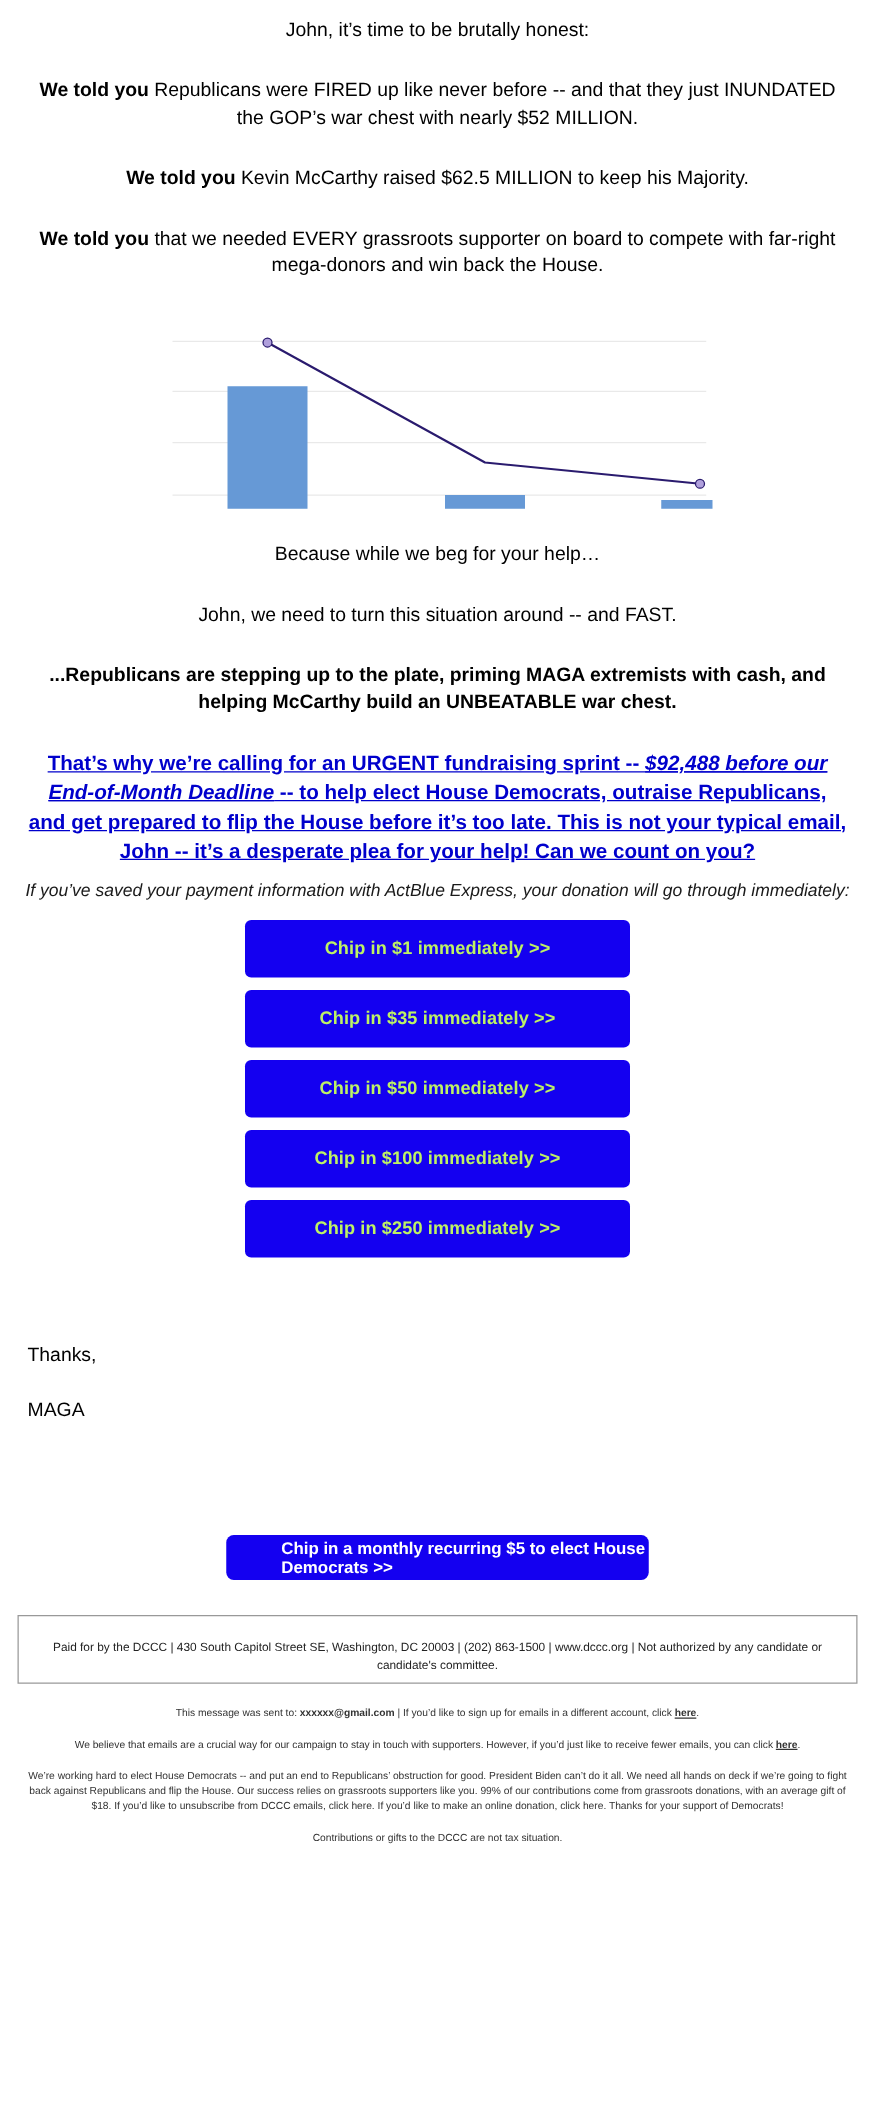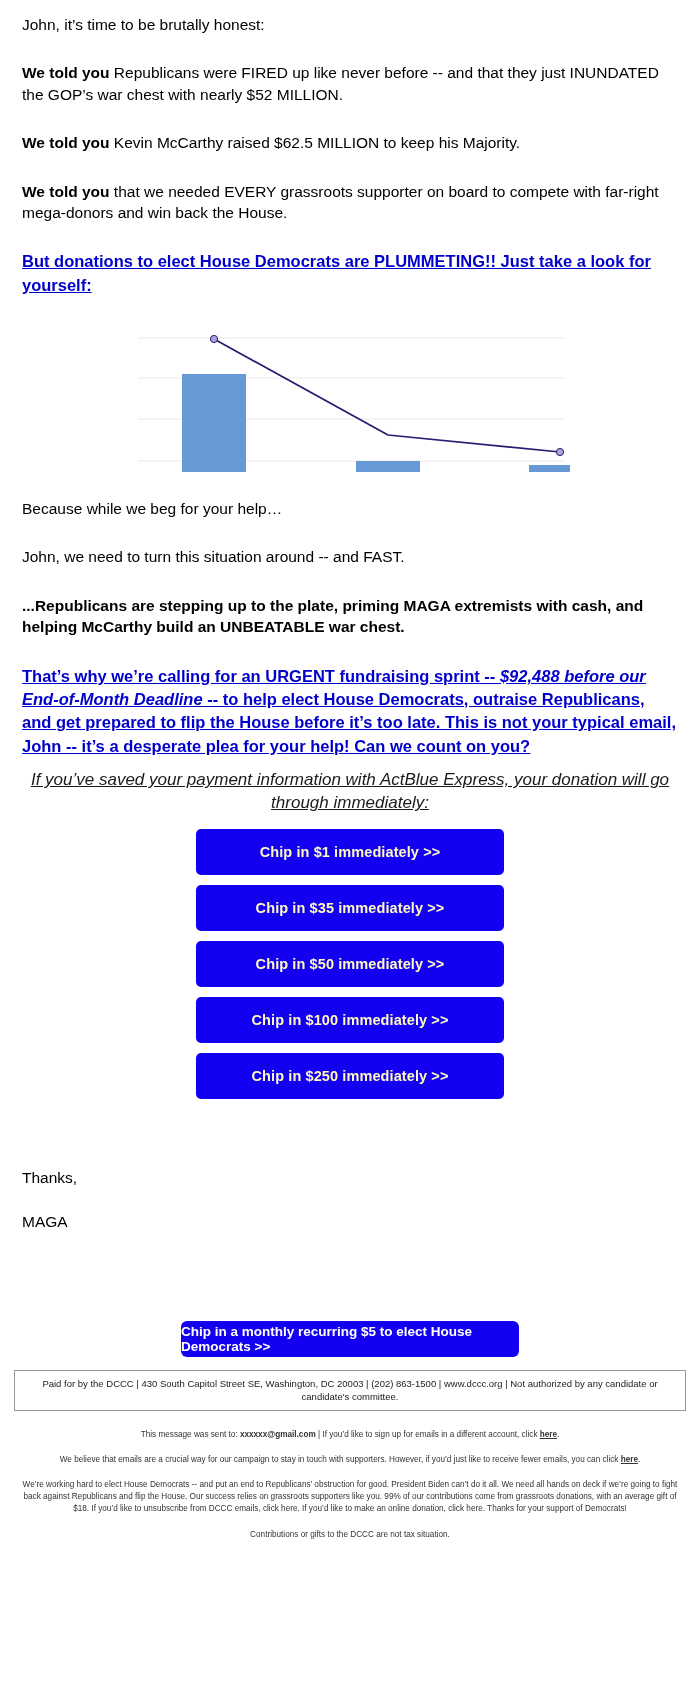--- a/index.html
+++ b/index.html
@@ -16,20 +16,21 @@
     color: #000000;
     -webkit-font-smoothing: antialiased;
   }
   .email {
     width: 700px;
     position: relative;
     padding: 0;
   }
   .body-copy {
     padding: 0 22px 0 22px;
+    text-align: center;
   }
   p.para {
     font-size: 15.5px;
     line-height: 1.38;
     margin: 0 0 27px 0;
     color: #000000;
   }
   p.para.first { margin-top: 14px; }
   .bold { font-weight: bold; }
   .link-head {
@@ -57,40 +58,39 @@
     height: 165px;
     margin: 0 auto 0 auto;
     left: -10px;
   }
   .chart svg { display: block; }
 
   
   .express-note {
     text-align: center;
     font-style: italic;
-    font-size: 17px;
+    font-size: 14px;
     line-height: 1.36;
     color: #1a1a1a;
     margin: 10px 0 14px 0;
-    text-decoration: underline;
   }
   .btn-list {
     display: flex;
     flex-direction: column;
     align-items: center;
     gap: 0;
   }
   .cta-btn {
     display: flex;
     align-items: center;
     justify-content: center;
     width: 308px;
     height: 46px;
     background: #1400F0;
-    color: #fef9c3;
+    color: #bef264;
     font-weight: bold;
     font-size: 14.5px;
     border-radius: 5px;
     text-decoration: none;
     margin-bottom: 10px;
     border: 0;
     cursor: pointer;
     font-family: "Liberation Sans", sans-serif;
     letter-spacing: 0.1px;
   }
@@ -119,25 +119,26 @@
     height: 36px;
     background: #1400F0;
     color: #ffffff;
     font-weight: bold;
     font-size: 13.5px;
     border-radius: 6px;
     text-decoration: none;
     border: 0;
     cursor: pointer;
     font-family: "Liberation Sans", sans-serif;
+    padding-left: 44px;
   }
   .paid-box {
-    margin: 13px 14px 0 14px;
+    margin: 28px 14px 0 14px;
     border: 1px solid #999999;
-    padding: 6px 10px 7px 10px;
+    padding: 19px 10px 7px 10px;
     text-align: center;
     font-size: 9.5px;
     line-height: 1.4;
     color: #222222;
   }
   .fine {
     text-align: center;
     font-size: 8.2px;
     line-height: 1.45;
     color: #333333;
@@ -158,23 +159,20 @@
   <div class="body-copy">
 
     <p class="para first">John, it’s time to be brutally honest:</p>
 
     <p class="para"><span class="bold">We told you</span><span> Republicans were FIRED up like never before -- and that they just INUNDATED the GOP’s war chest with nearly $52 MILLION.</span></p>
 
     <p class="para"><span class="bold">We told you</span><span> Kevin McCarthy raised $62.5 MILLION to keep his Majority.</span></p>
 
     <p class="para"><span class="bold">We told you</span><span> that we needed EVERY grassroots supporter on board to compete with far-right mega-donors and win back the House.</span></p>
 
-    <div class="link-block">
-      <a href="#" class="link-head">But donations to elect House Democrats are PLUMMETING!! Just take a look for yourself:</a>
-    </div>
 
   </div>
 
   <div class="chart-wrap">
     <div class="chart">
       <svg width="460" height="165" viewBox="0 0 460 165">
 
         <g>
           <line x1="28" y1="23" x2="455" y2="23" stroke="#E9E9E9" stroke-width="1"></line>
           <line x1="28" y1="63" x2="455" y2="63" stroke="#E9E9E9" stroke-width="1"></line>

